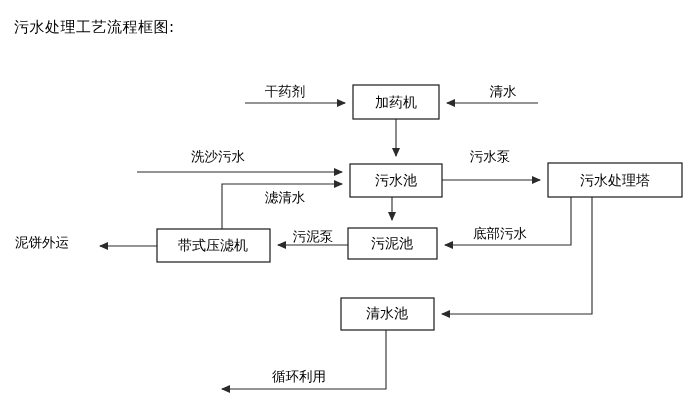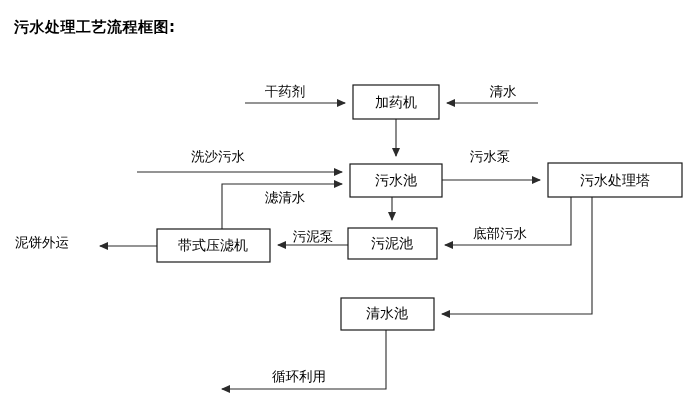--- a/index.html
+++ b/index.html
@@ -12,21 +12,21 @@
     height: 420px;
     font-family: "DejaVu Sans", "Liberation Sans", sans-serif;
     overflow: hidden;
     position: relative;
   }
   #diagram-title {
     position: absolute;
     left: 14px;
     top: 18px;
     font-size: 15px;
-    font-weight: bold;
+    font-weight: normal;
     color: #000000;
     letter-spacing: 0.5px;
     white-space: nowrap;
   }
   #flow-canvas {
     position: absolute;
     left: 0;
     top: 0;
     width: 700px;
     height: 420px;

